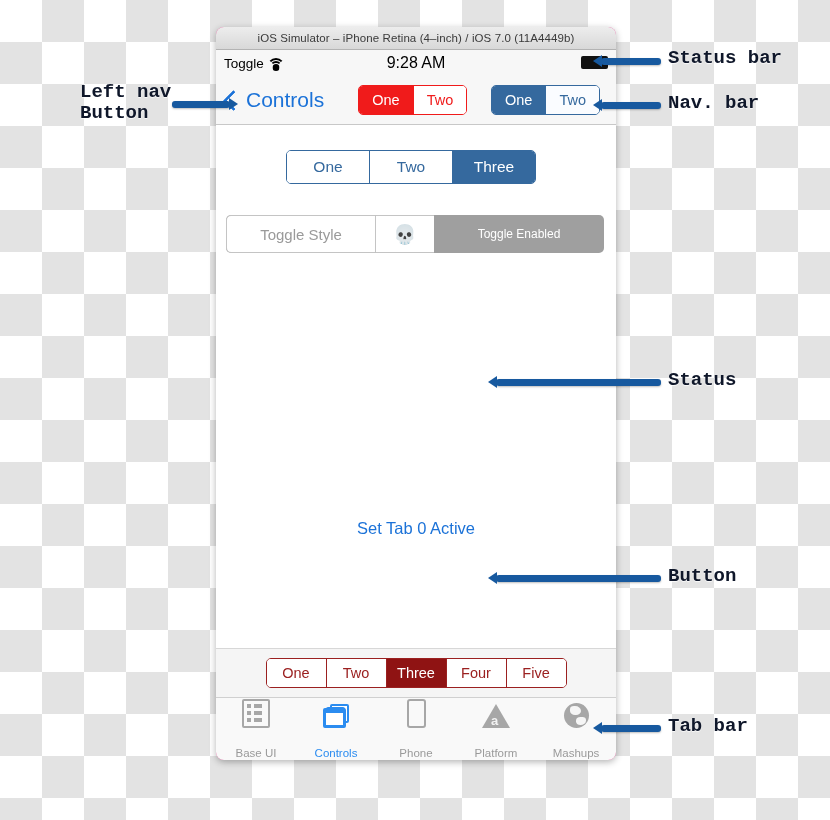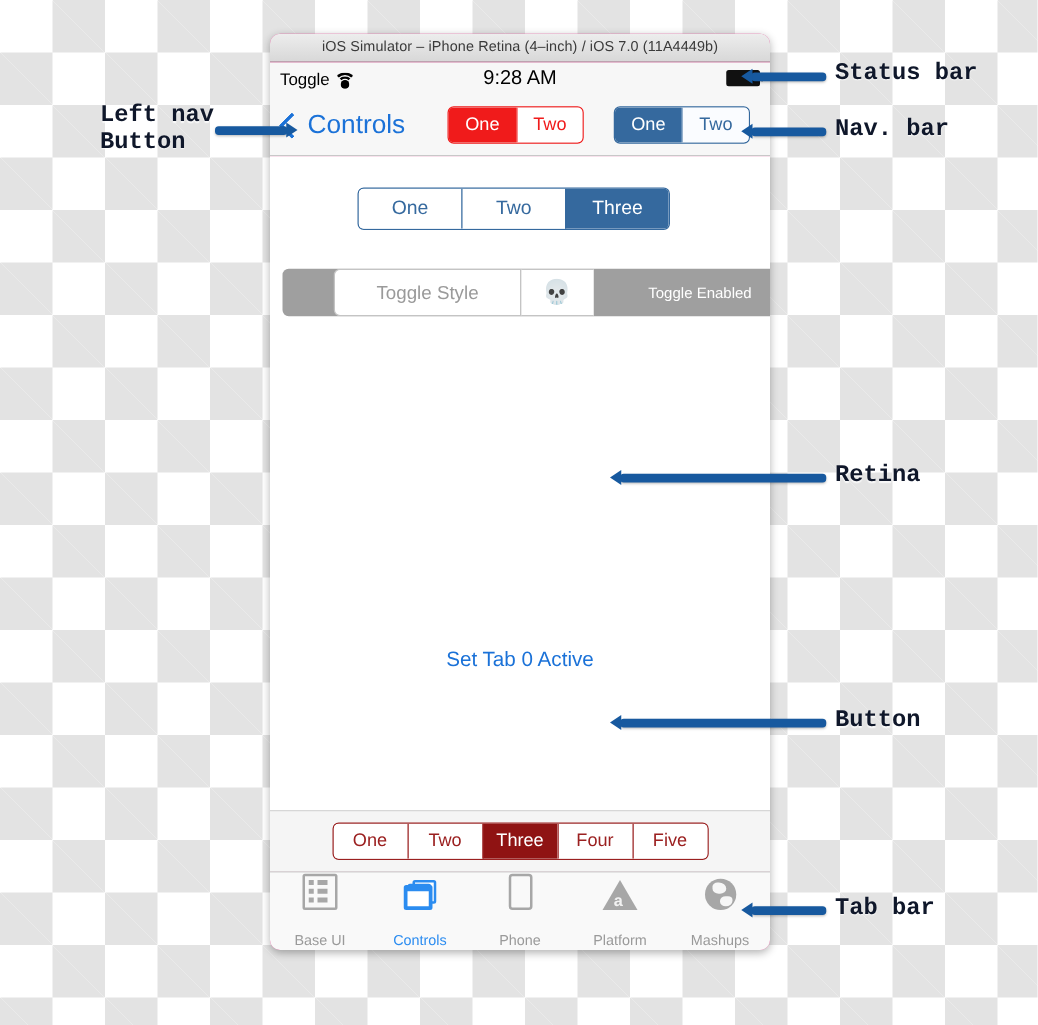--- a/index.html
+++ b/index.html
@@ -78,21 +78,21 @@
   .seg-main{
     position:absolute;left:70px;top:25px;display:flex;
     border:1px solid #35699e;border-radius:5px;overflow:hidden;
   }
   .seg-main .s{font-size:15.5px;padding:7px 0;width:82px;text-align:center;color:#35699e;background:#fff;}
   .seg-main .s.on{background:#35699e;color:#fff;}
   .seg-main .s+.s{border-left:1px solid #35699e;}
 
   .toolbar{
     position:absolute;left:10px;top:90px;width:378px;height:38px;
-    background:#9f9f9f;border-radius:5px;display:flex;align-items:stretch;overflow:hidden;padding-left:41px;
+    background:#9f9f9f;border-radius:5px;display:flex;align-items:stretch;overflow:hidden;
   }
   .tb-field{background:#fff;border:1px solid #c4c4c4;border-radius:5px 0 0 5px;
     flex:0 0 148px;display:flex;align-items:center;justify-content:center;
     font-size:15px;color:#9a9a9a;}
   .tb-skull{background:#fff;border-top:1px solid #c4c4c4;border-bottom:1px solid #c4c4c4;
     flex:0 0 58px;display:flex;align-items:center;justify-content:center;font-size:19px;}
   .tb-right{flex:1 1 auto;display:flex;align-items:center;justify-content:center;
     font-size:12px;color:#fff;}
 
   .label-line{
@@ -268,20 +268,20 @@
 <div class="ann" style="left:80px;top:82px;text-align:left;">Left nav
 Button</div>
 <div class="arrow tip-r" style="left:172px;top:101px;width:58px;"></div>
 
 <div class="ann" style="left:668px;top:48px;">Status bar</div>
 <div class="arrow tip-l" style="left:601px;top:58px;width:60px;"></div>
 
 <div class="ann" style="left:668px;top:93px;">Nav. bar</div>
 <div class="arrow tip-l" style="left:601px;top:102px;width:60px;"></div>
 
-<div class="ann" style="left:668px;top:370px;">Retina</div>
+<div class="ann" style="left:668px;top:370px;">Status</div>
 <div class="arrow tip-l" style="left:496px;top:379px;width:165px;"></div>
 
 <div class="ann" style="left:668px;top:566px;">Button</div>
 <div class="arrow tip-l" style="left:496px;top:575px;width:165px;"></div>
 
 <div class="ann" style="left:668px;top:716px;">Tab bar</div>
 <div class="arrow tip-l" style="left:601px;top:725px;width:60px;"></div>
 
 </body></html>

